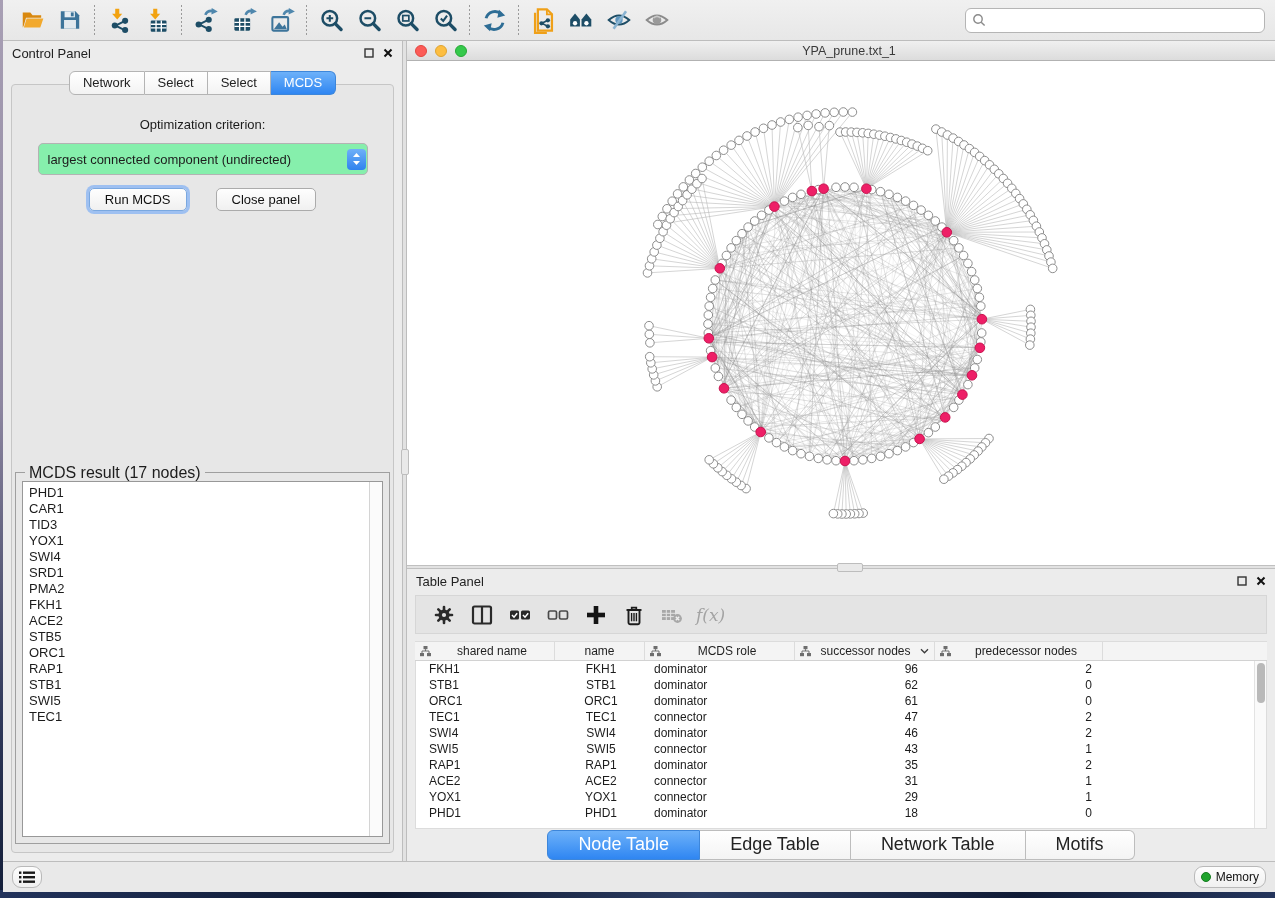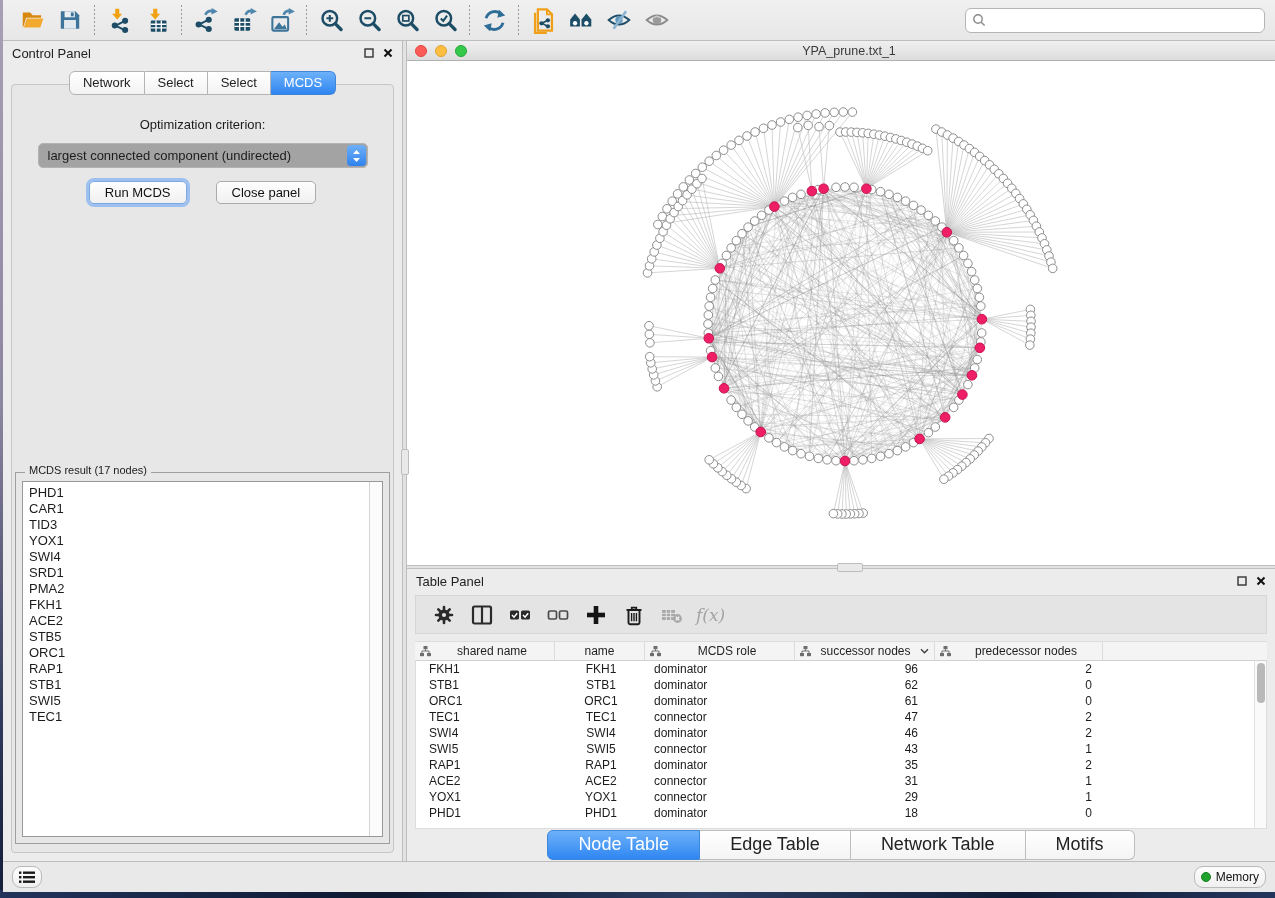--- a/index.html
+++ b/index.html
@@ -31,31 +31,31 @@
   .control-panel{width:399px;background:#ececec;display:flex;flex-direction:column;min-height:0;}
   .ctab-row{display:flex;justify-content:center;margin-top:6px;position:relative;z-index:2;}
   .ctab{padding:3px 13px 4px;background:linear-gradient(#ffffff,#f3f3f3);border:1px solid #b4b4b4;border-left:none;
     font-size:13px;color:#222;cursor:default;}
   .ctab:first-child{border-left:1px solid #b4b4b4;border-radius:6px 0 0 6px;}
   .ctab:last-child{border-radius:0 6px 6px 0;}
   .ctab.active{background:linear-gradient(#6db1f9,#2f86f2);color:#fff;border-color:#3d86da;}
   .cp-content{flex:1;margin:-11px 8px 8px;border:1px solid #c6c6c6;border-radius:4px;background:#e7e7e7;
     display:flex;flex-direction:column;align-items:center;padding-top:32px;min-height:0;}
   .opt-label{font-size:13px;color:#1b1b1b;}
-  .selectbox{margin-top:11px;width:330px;height:25px;background:#a3a3a3;border:1px solid #b3b3b3;border-radius:5px;
+  .selectbox{margin-top:11px;width:330px;height:32px;background:#86efac;border:1px solid #b3b3b3;border-radius:5px;
     display:flex;align-items:center;cursor:default;}
   .selectbox .sel-text{flex:1;padding:0 9px;font-size:13px;white-space:nowrap;}
   .stepper{width:19px;height:21px;margin-right:1px;border-radius:4px;background:linear-gradient(#6fb0f8,#2f82ee);
     display:flex;flex-direction:column;align-items:center;justify-content:center;gap:2px;}
   .btn-row{margin-top:13px;display:flex;gap:29px;}
   .pushbtn{font-family:"Liberation Sans",sans-serif;font-size:13px;color:#111;padding:3px 15px;border:1px solid #ababab;
     border-radius:5px;background:linear-gradient(#fefefe,#f0f0f0);cursor:default;}
   .pushbtn.focused{box-shadow:0 0 0 3px rgba(98,160,250,.55);border-color:#7aa8e0;}
   .groupbox{margin-top:auto;width:375px;height:372px;margin-bottom:8px;border:1px solid #9f9f9f;position:relative;flex:0 0 auto;}
-  .legend{position:absolute;top:-9px;left:9px;background:#e7e7e7;padding:0 4px;font-size:11px;}
+  .legend{position:absolute;top:-9px;left:9px;background:#e7e7e7;padding:0 4px;font-size:16px;}
   .list-wrap{position:absolute;inset:8px 6px 6px 6px;border:1px solid #989898;background:#fff;display:flex;}
   .result-list{flex:1;overflow:hidden;padding-top:3px;}
   .result-item{font-size:13px;line-height:16px;padding-left:6px;}
   .list-scrollbar{width:13px;border-left:1px solid #d4d4d4;background:#fbfbfb;}
 
   
   .vsplit{width:5px;background:#e2e2e2;border-left:1px solid #bdbdbd;border-right:1px solid #bdbdbd;position:relative;}
   .vsplit .grip{position:absolute;top:408px;left:-2px;width:8px;height:26px;background:#e9e9e9;border:1px solid #bdbdbd;border-radius:2px;}
   .hsplit{height:4px;background:#e2e2e2;border-top:1px solid #c0c0c0;border-bottom:1px solid #c0c0c0;position:relative;}
   .hsplit .grip{position:absolute;left:430px;top:-3px;width:26px;height:9px;background:#e9e9e9;border:1px solid #bdbdbd;border-radius:2px;}

